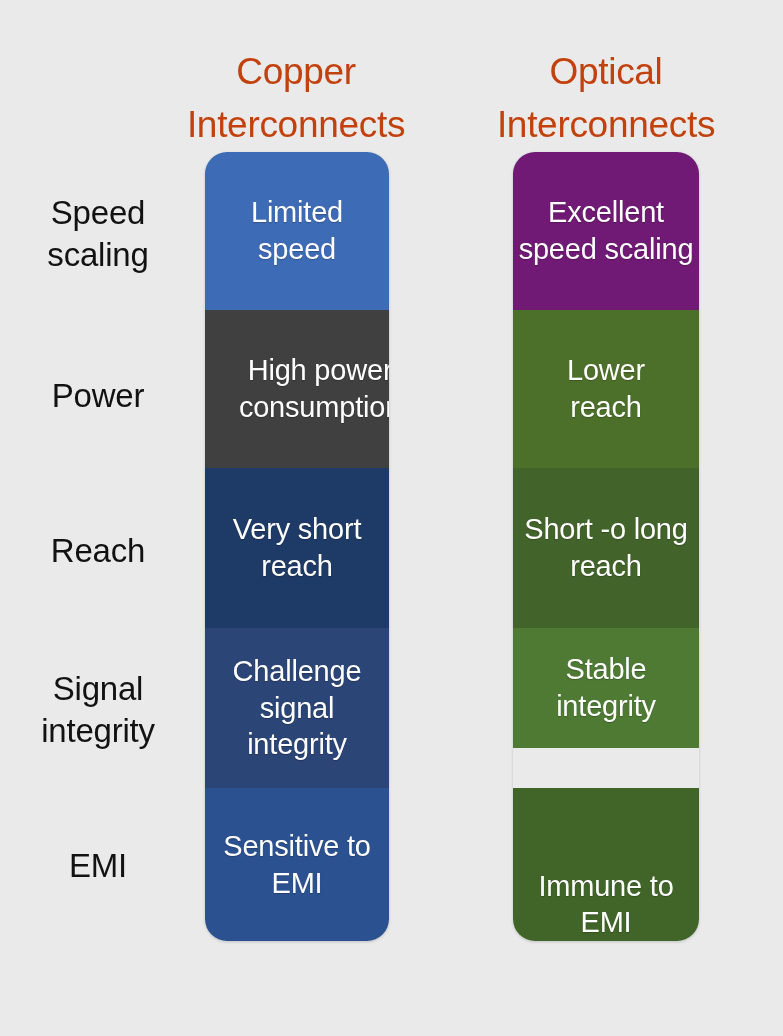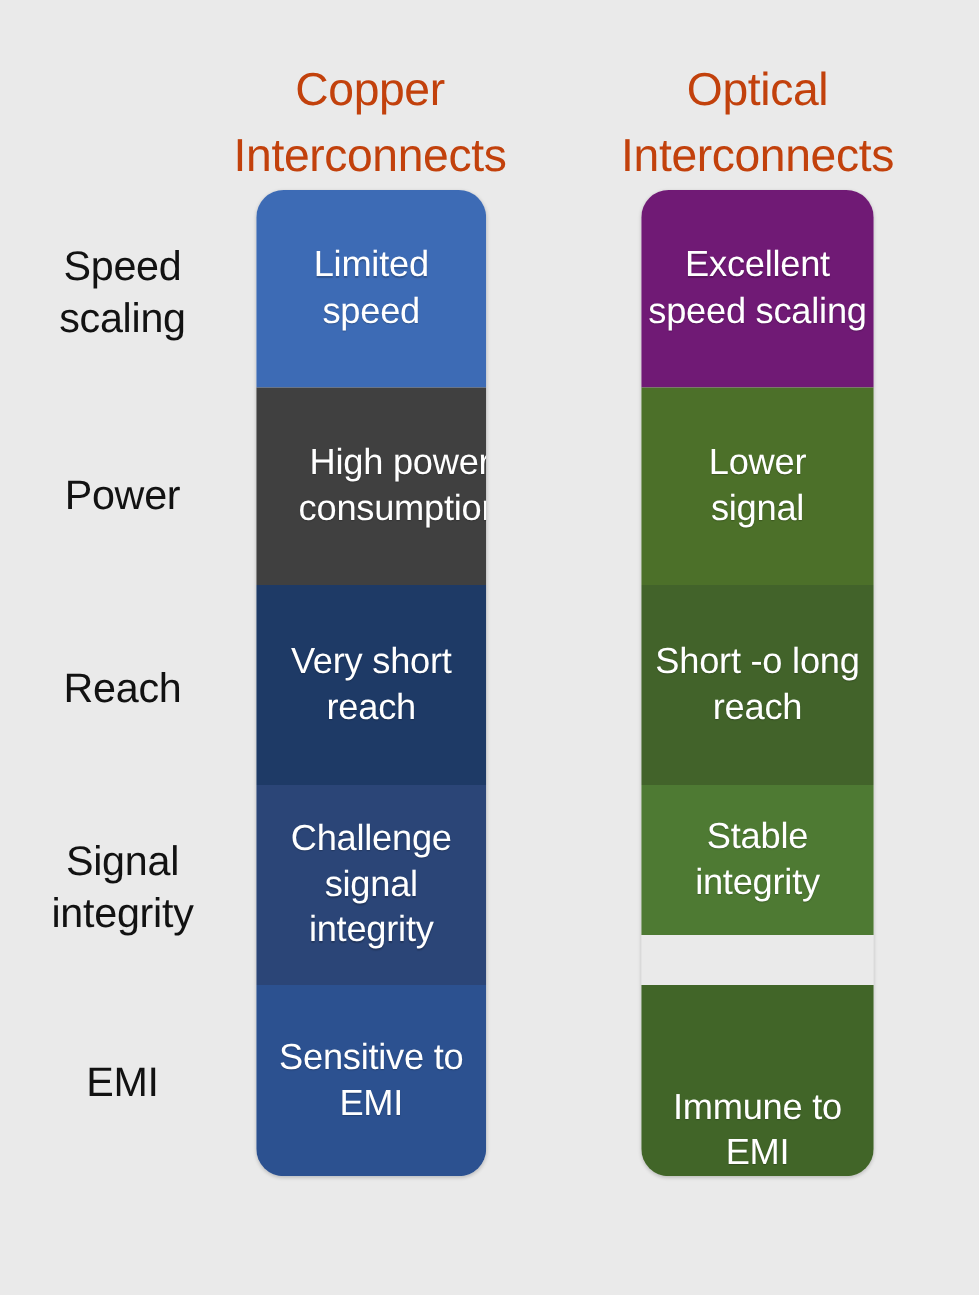--- a/index.html
+++ b/index.html
@@ -133,21 +133,21 @@
       </div>
     </div>
 
   <div id="column-optical" class="column">
       <div class="cell" style="top: 0px; height: 158px; background: #701a75;">
         <div class="cell-text wide">Excellent
 speed scaling</div>
       </div>
       <div class="cell" style="top: 158px; height: 158px; background: rgb(76, 112, 41);">
         <div class="cell-text">Lower
-signal</div>
+reach</div>
       </div>
       <div class="cell" style="top: 316px; height: 160px; background: rgb(66, 99, 42);">
         <div class="cell-text wide">Short -o long
 reach</div>
       </div>
       <div class="cell" style="top: 476px; height: 120px; background: rgb(78, 122, 51);">
         <div class="cell-text">Stable
 integrity</div>
       </div>
       <div class="cell" style="top: 636px; height: 153px; background: rgb(65, 101, 40); align-items: flex-end;">

